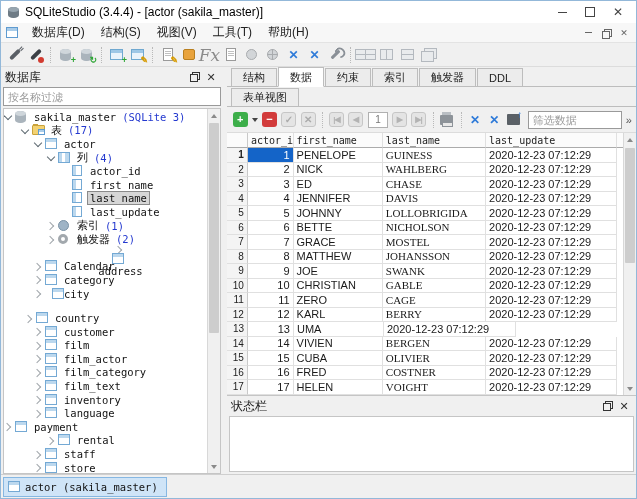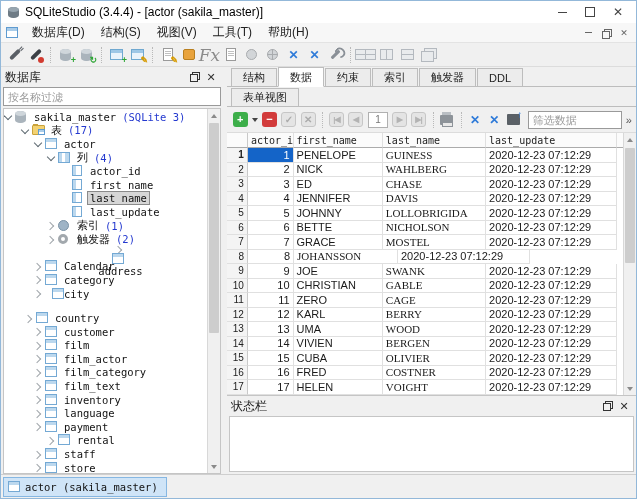--- a/index.html
+++ b/index.html
@@ -452,21 +452,21 @@
               </span>
               <span class="tree-label">inventory</span>
             </div>
             <div class="tree-row" style="padding-left: 30px;">
               <span class="chv col"></span>
               <span class="tree-ic">
                 <span class="i-tbl" style="position:absolute"></span>
               </span>
               <span class="tree-label">language</span>
             </div>
-            <div class="tree-row" style="padding-left: 30px;">
+            <div class="tree-row" style="">
               <span class="chv col"></span>
               <span class="tree-ic">
                 <span class="i-tbl" style="position:absolute"></span>
               </span>
               <span class="tree-label">payment</span>
             </div>
             <div class="tree-row" style="padding-left: 43px;">
               <span class="chv col"></span>
               <span class="tree-ic">
                 <span class="i-tbl" style="position:absolute"></span>
@@ -647,20 +647,21 @@
               <span class="gcell rownum">7</span>
               <span class="gcell c-id">7</span>
               <span class="gcell c-fn">GRACE</span>
               <span class="gcell c-ln">MOSTEL</span>
               <span class="gcell c-up">2020-12-23 07:12:29</span>
               <span class="gcell c-fill"></span>
             </div>
             <div class="grow">
               <span class="gcell rownum">8</span>
               <span class="gcell c-id">8</span>
+              <span class="gcell c-fn">MATTHEW</span>
               <span class="gcell c-ln">JOHANSSON</span>
               <span class="gcell c-up">2020-12-23 07:12:29</span>
               <span class="gcell c-fill"></span>
             </div>
             <div class="grow">
               <span class="gcell rownum">9</span>
               <span class="gcell c-id">9</span>
               <span class="gcell c-fn">JOE</span>
               <span class="gcell c-ln">SWANK</span>
               <span class="gcell c-up">2020-12-23 07:12:29</span>
@@ -687,21 +688,20 @@
               <span class="gcell c-id">12</span>
               <span class="gcell c-fn">KARL</span>
               <span class="gcell c-ln">BERRY</span>
               <span class="gcell c-up">2020-12-23 07:12:29</span>
               <span class="gcell c-fill"></span>
             </div>
             <div class="grow">
               <span class="gcell rownum">13</span>
               <span class="gcell c-id">13</span>
               <span class="gcell c-fn">UMA</span>
-              <span class="gcell c-ln">WOOD</span>
               <span class="gcell c-up">2020-12-23 07:12:29</span>
               <span class="gcell c-fill"></span>
             </div>
             <div class="grow">
               <span class="gcell rownum">14</span>
               <span class="gcell c-id">14</span>
               <span class="gcell c-fn">VIVIEN</span>
               <span class="gcell c-ln">BERGEN</span>
               <span class="gcell c-up">2020-12-23 07:12:29</span>
               <span class="gcell c-fill"></span>

